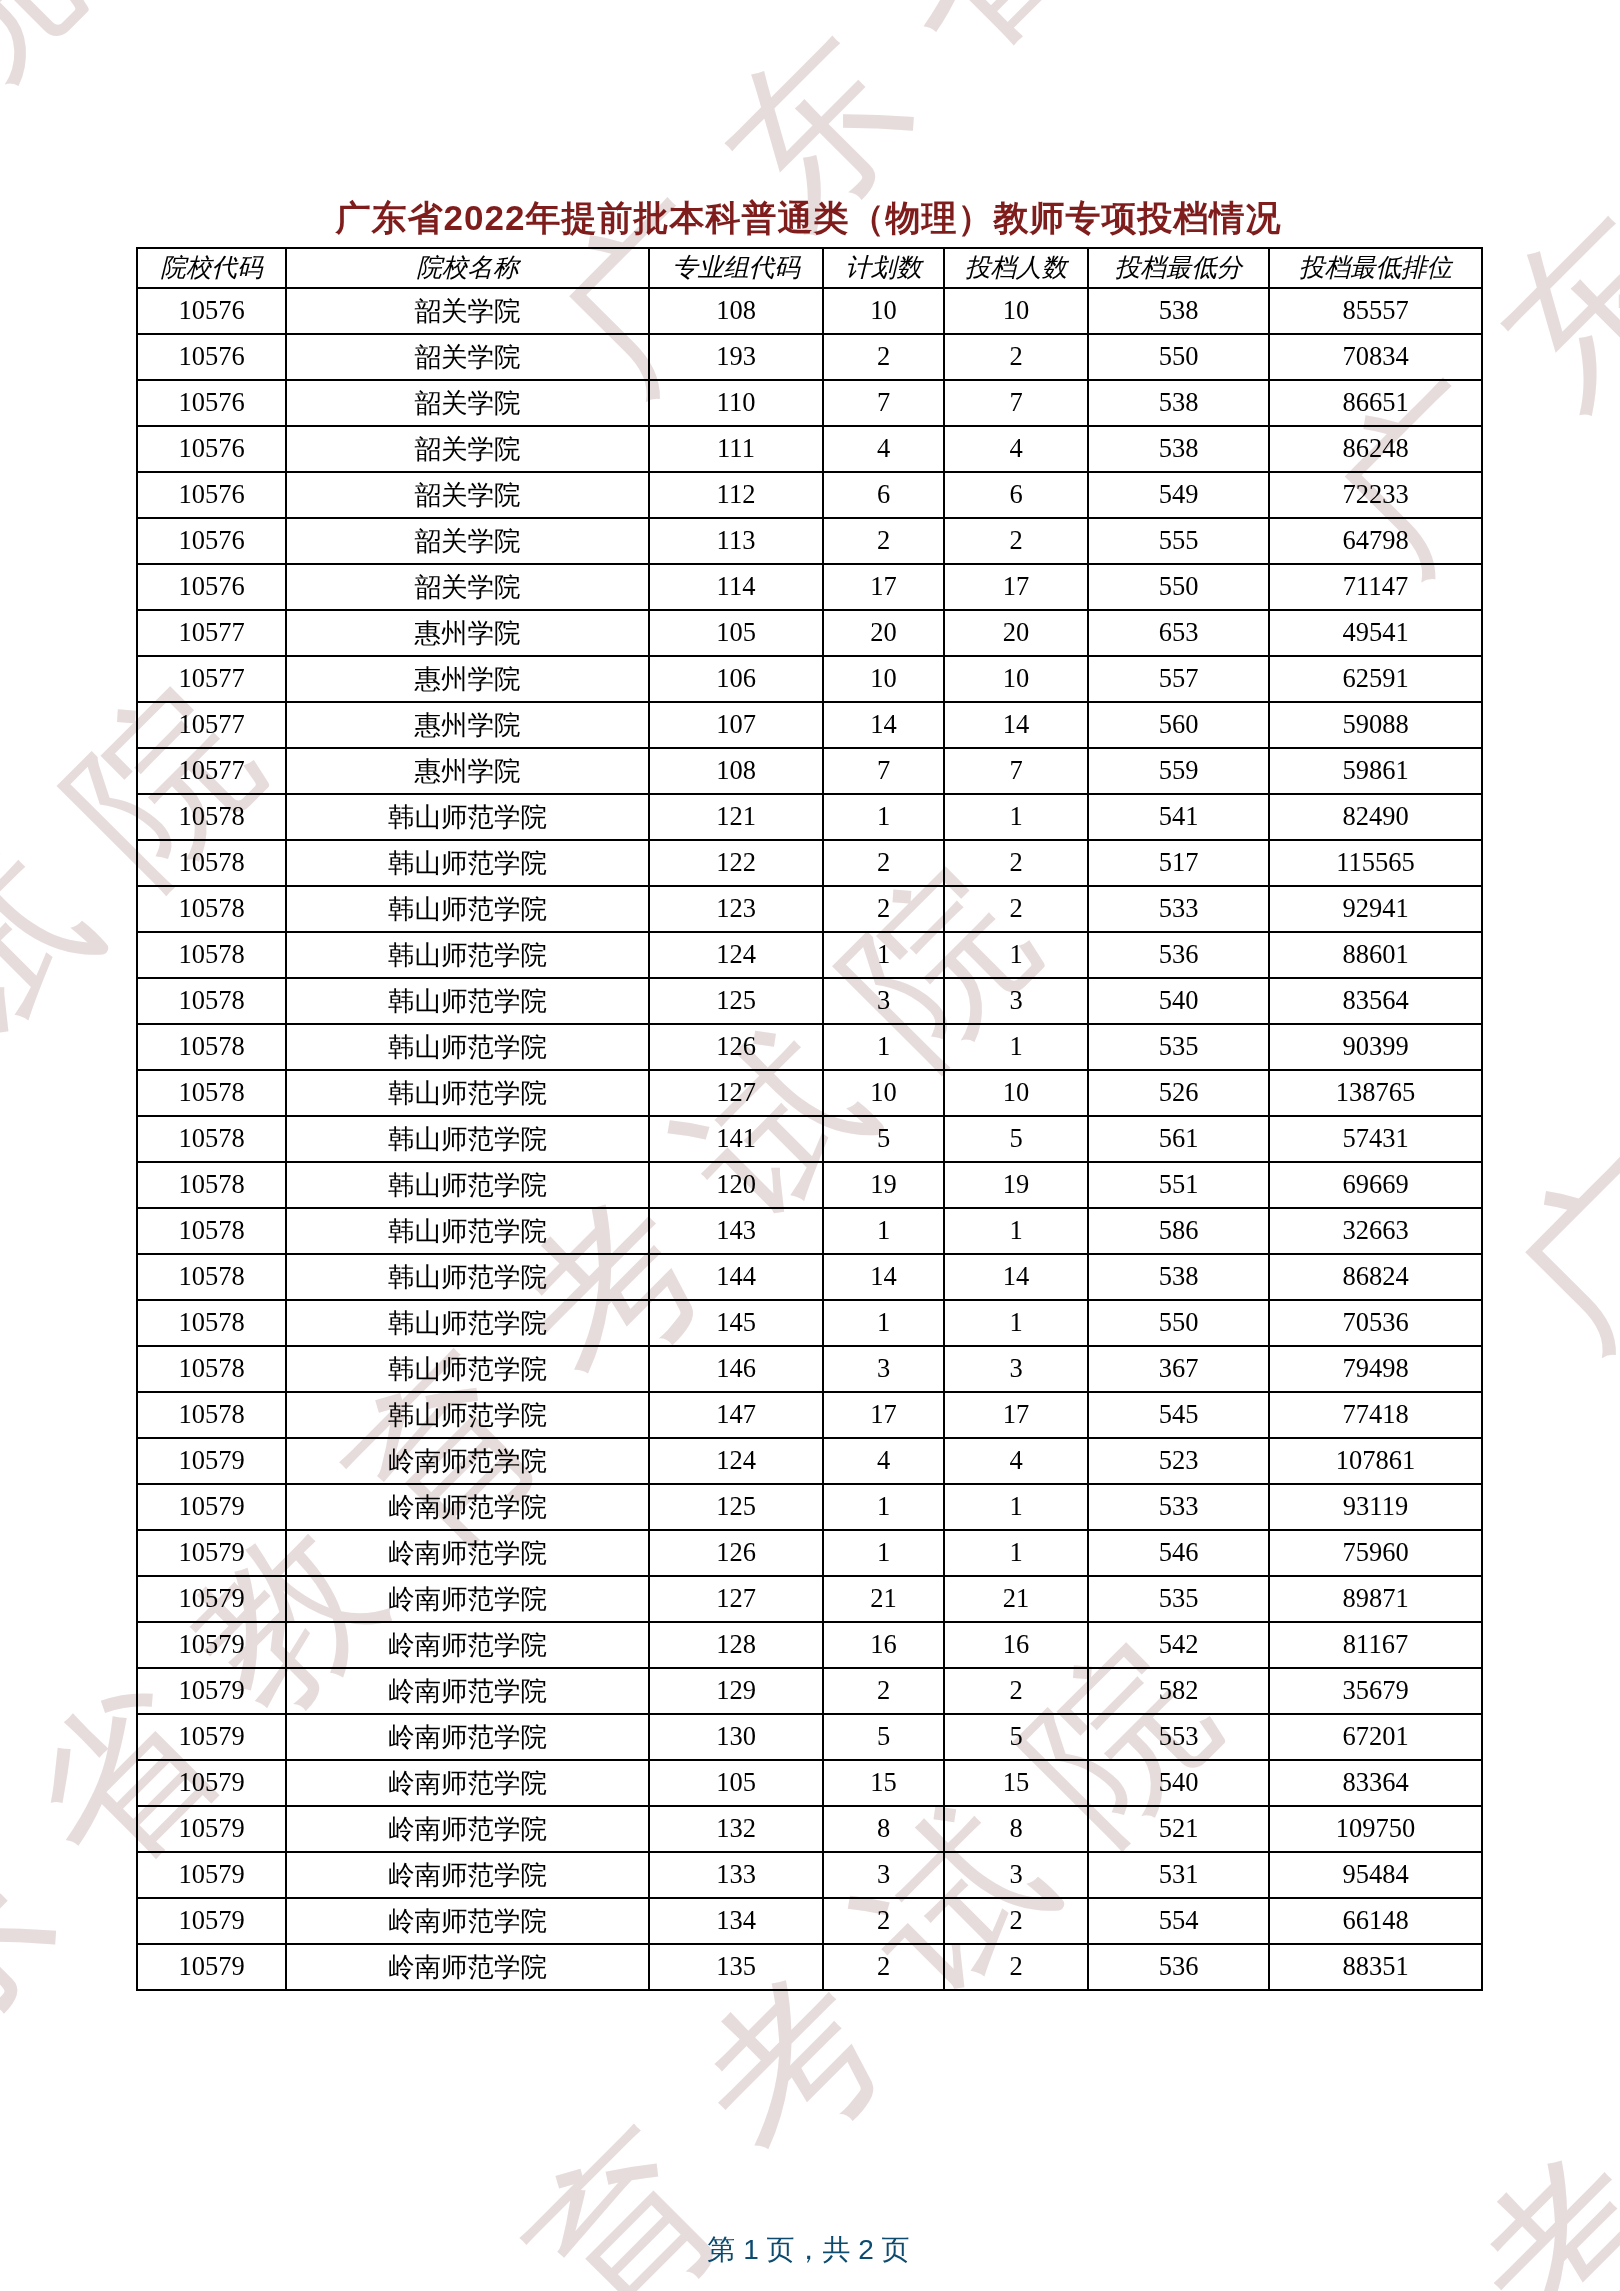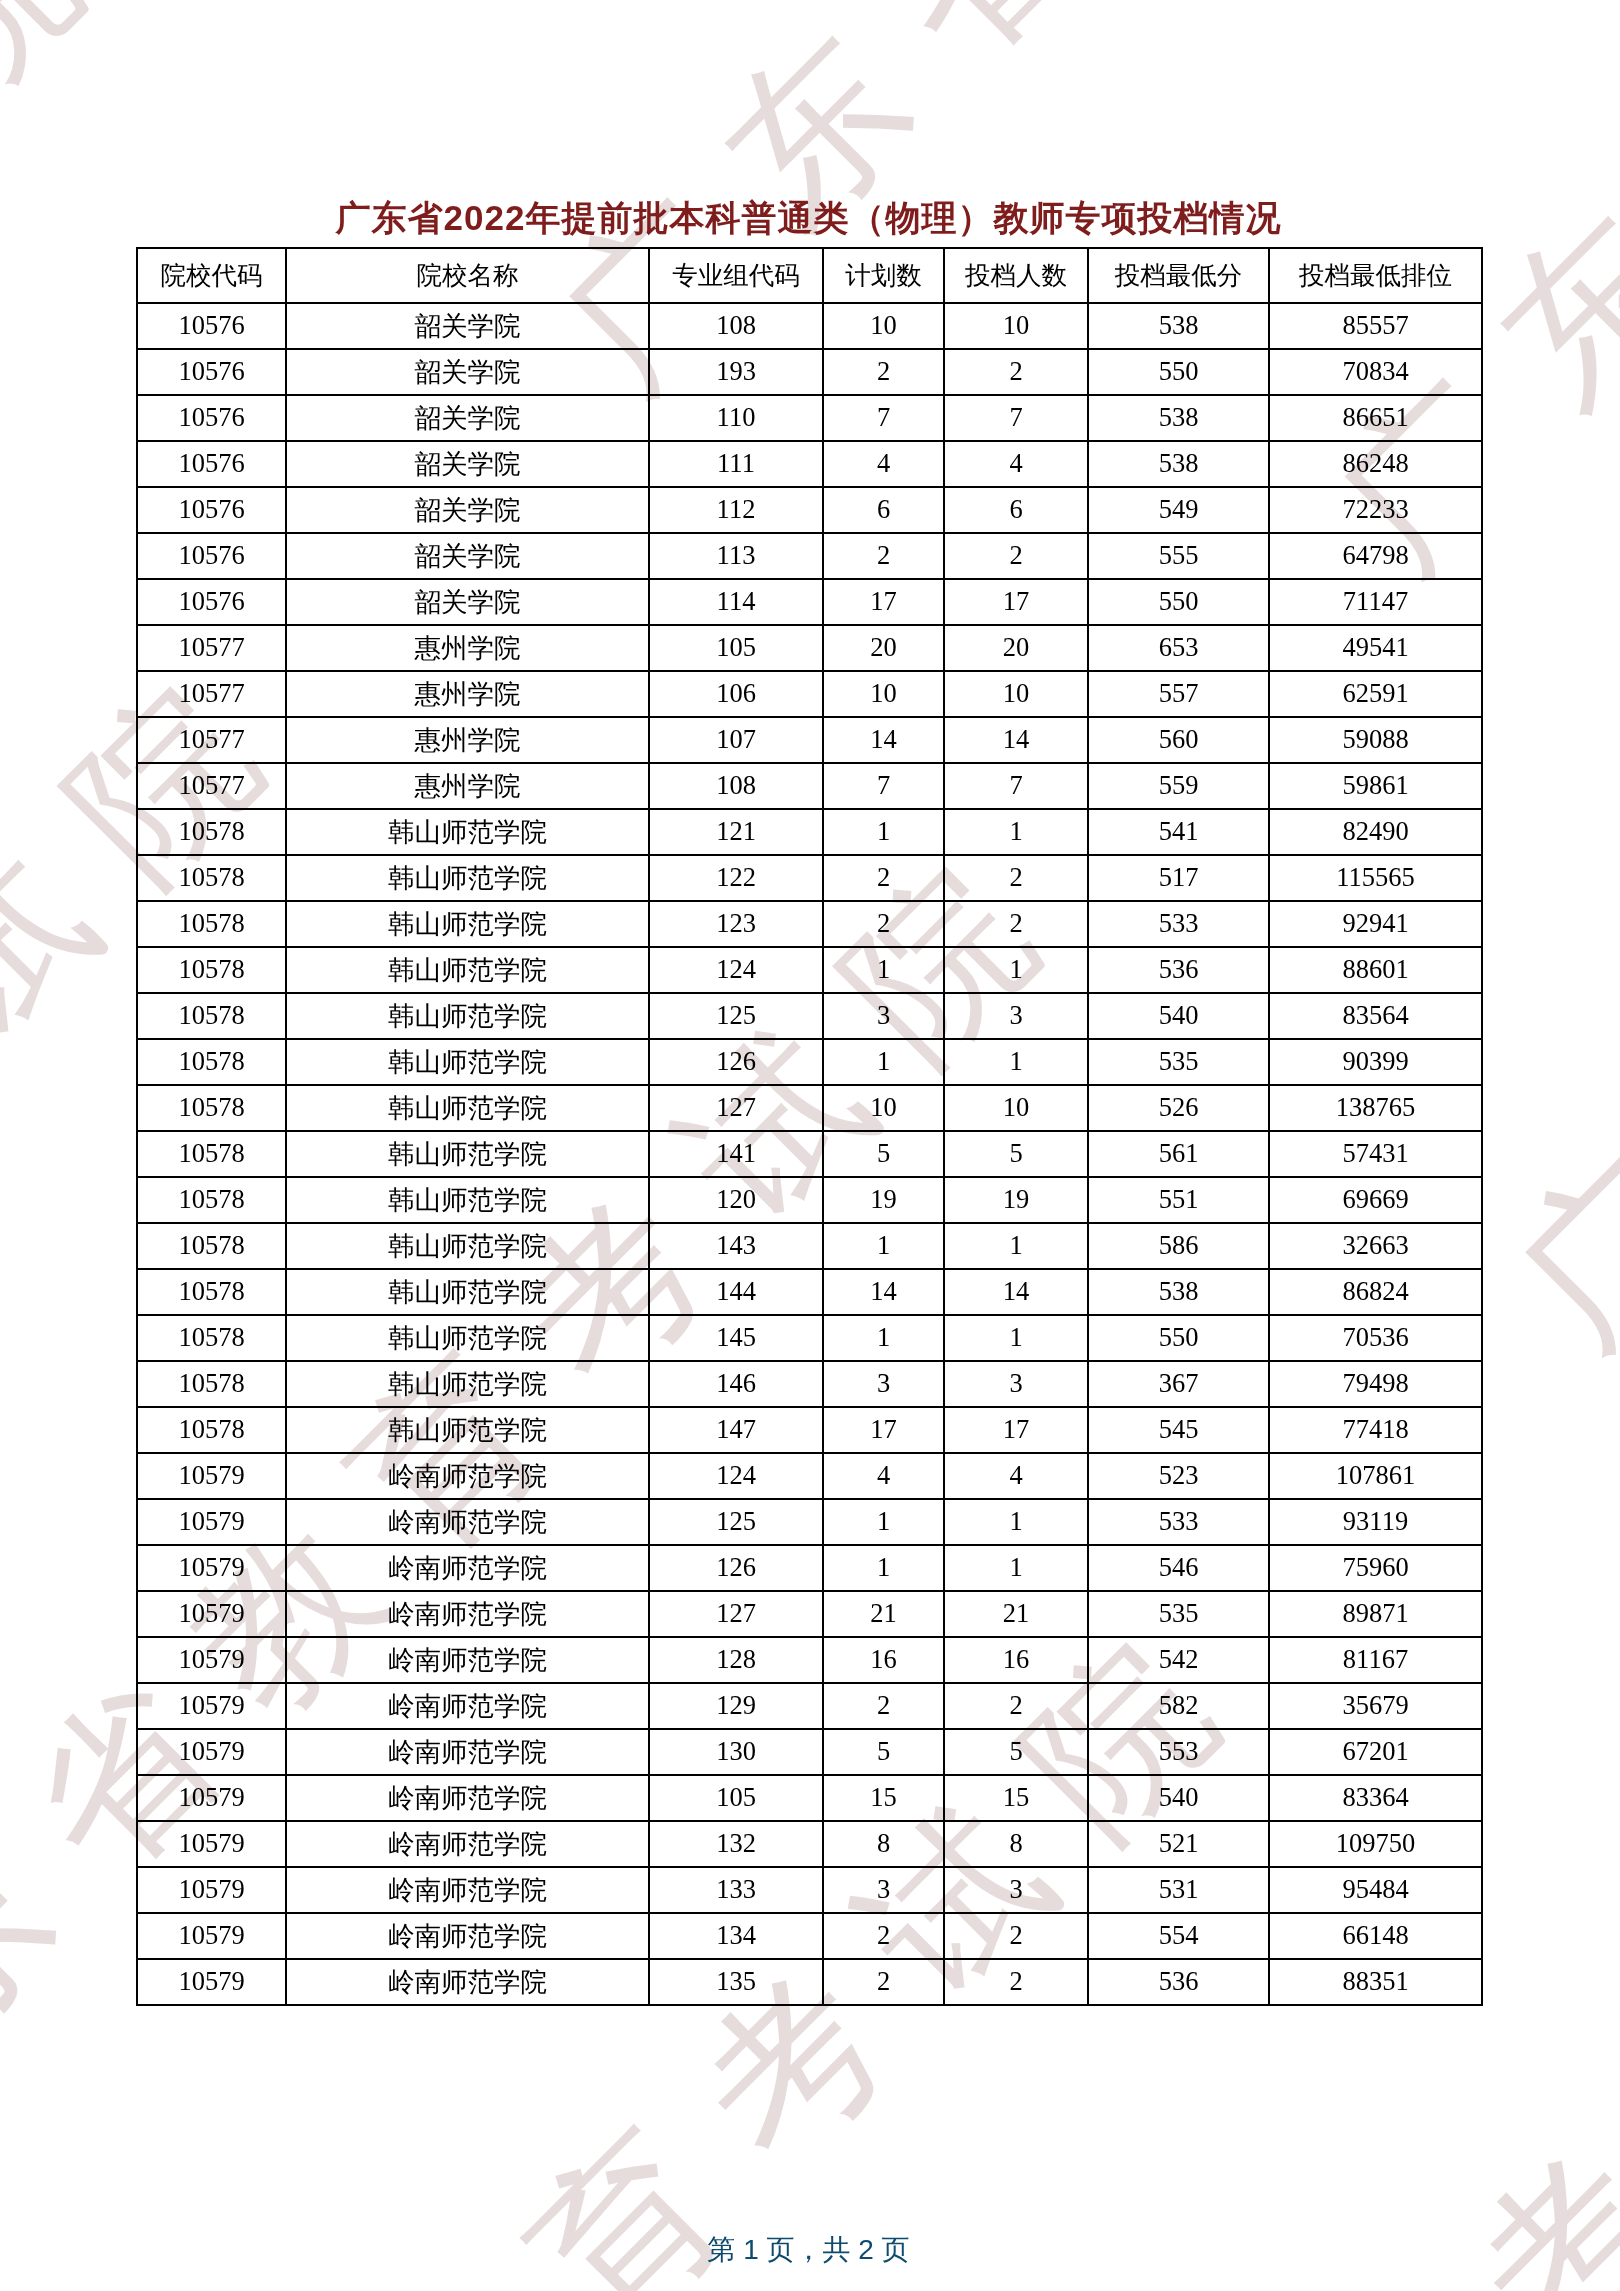--- a/index.html
+++ b/index.html
@@ -53,24 +53,25 @@
   }
   table.results th, table.results td {
     border:2px solid #000;
     text-align:center;
     vertical-align:middle;
     overflow:hidden;
     white-space:nowrap;
   }
   table.results { border:2.9px solid #000; }
   table.results thead th {
-    height:55px;
+    height:40px;
     font-weight:400;
     font-size:25.5px;
     font-family:"Liberation Serif", serif;
+    font-style:italic;
   }
   table.results tbody td {
     height:46px;
     font-size:26.5px;
     font-family:"Liberation Serif", serif;
   }
   .page-footer {
     position:absolute;
     left:136px; top:2231px; width:1345px;
     text-align:center;

